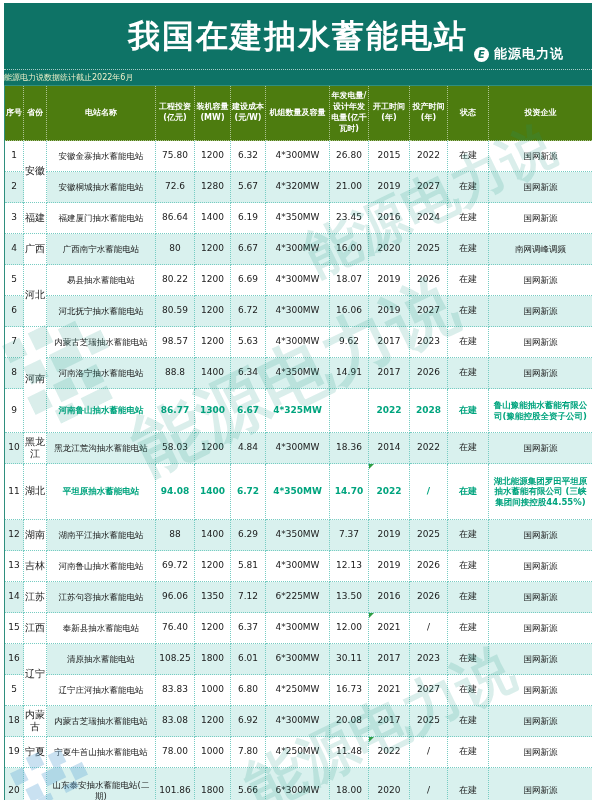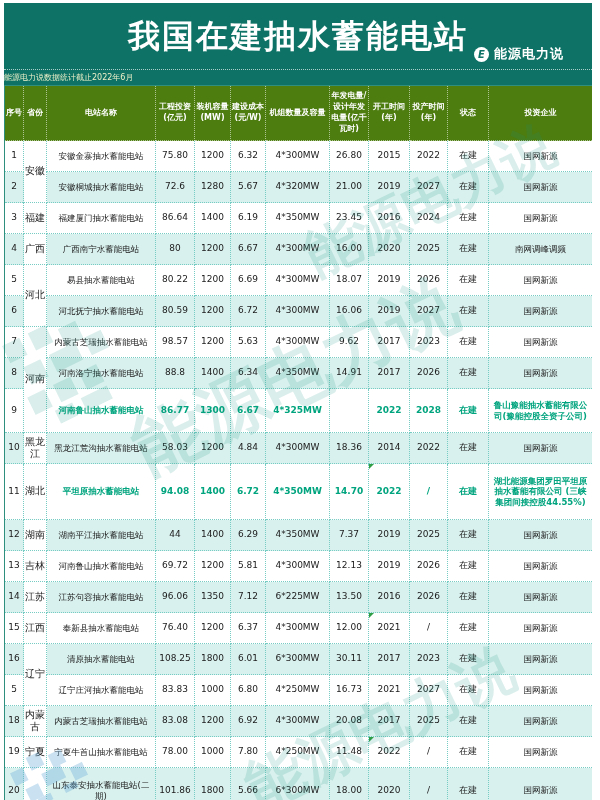--- a/index.html
+++ b/index.html
@@ -257,21 +257,21 @@
           <td class="energy">14.70</td>
           <td class="start marker">2022</td>
           <td class="prod">/</td>
           <td class="status">在建</td>
           <td class="company">湖北能源集团罗田平坦原抽水蓄能有限公司 (三峡集团间接控股44.55%)</td>
         </tr>
         <tr>
           <td class="seq">12</td>
           <td class="province" rowspan="1">湖南</td>
           <td class="name">湖南平江抽水蓄能电站</td>
-          <td class="invest">44</td>
+          <td class="invest">88</td>
           <td class="capacity">1400</td>
           <td class="cost">6.29</td>
           <td class="units">4*350MW</td>
           <td class="energy">7.37</td>
           <td class="start">2019</td>
           <td class="prod">2025</td>
           <td class="status">在建</td>
           <td class="company">国网新源</td>
         </tr>
         <tr>

